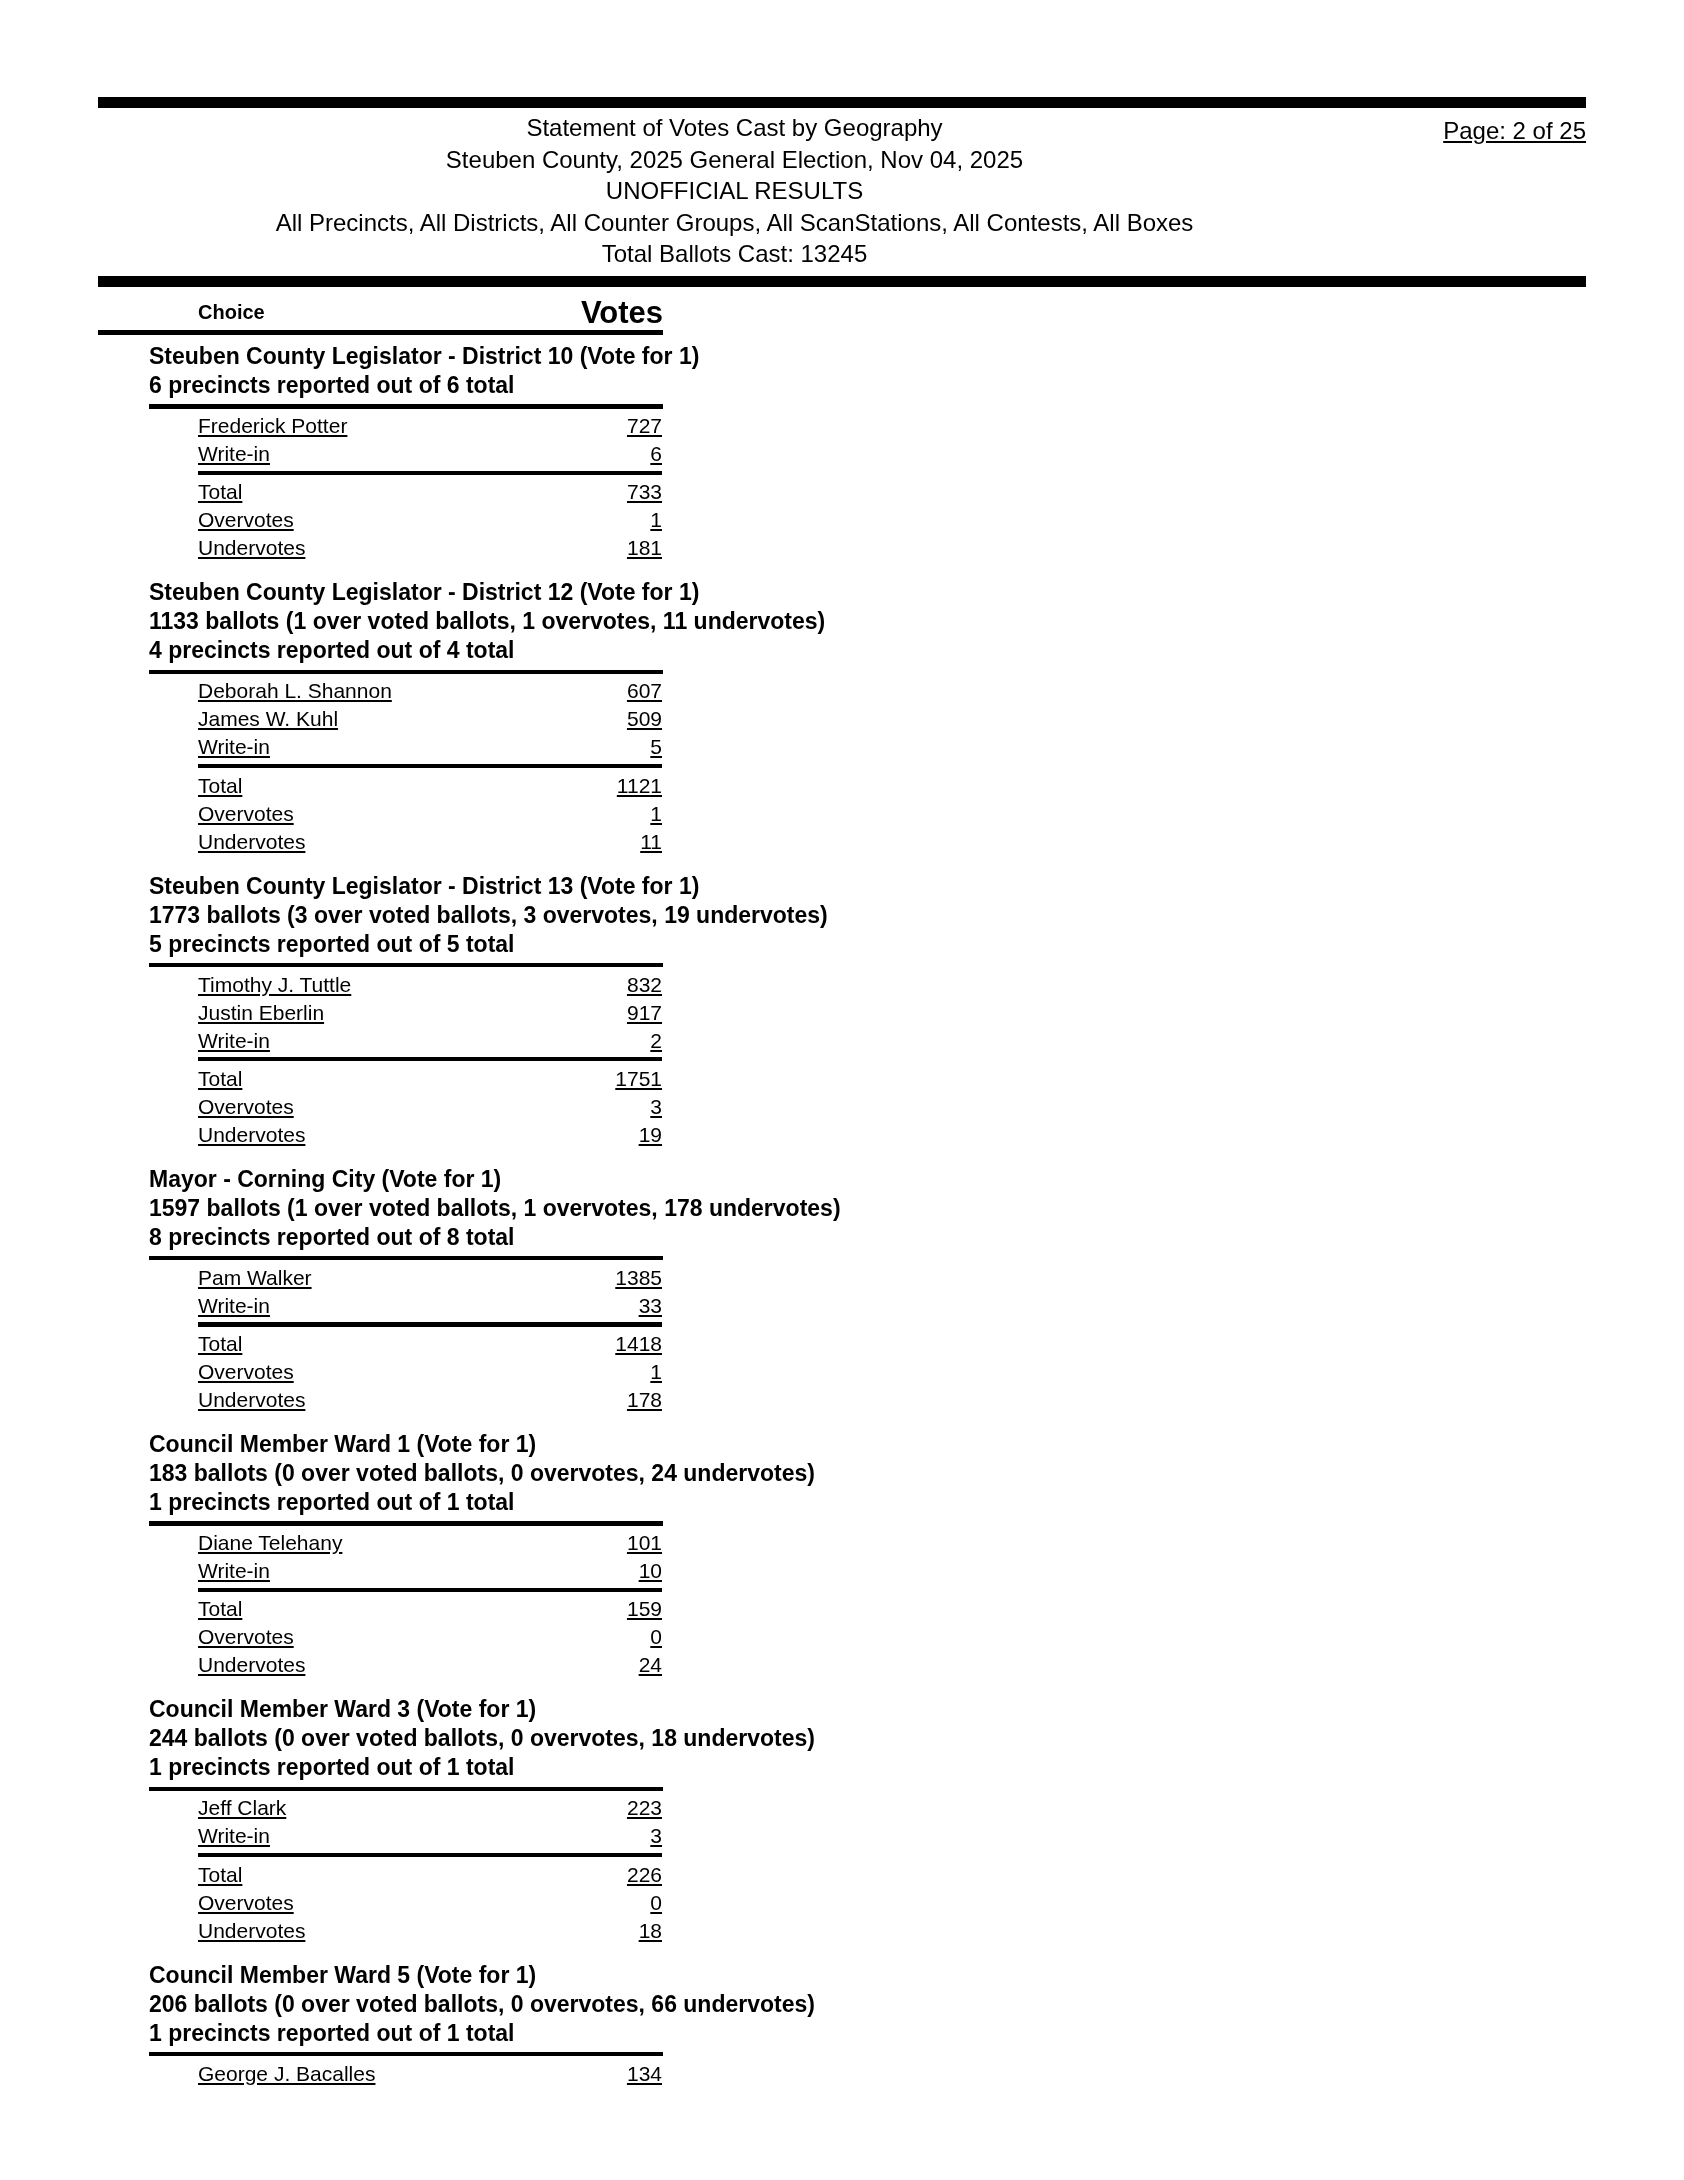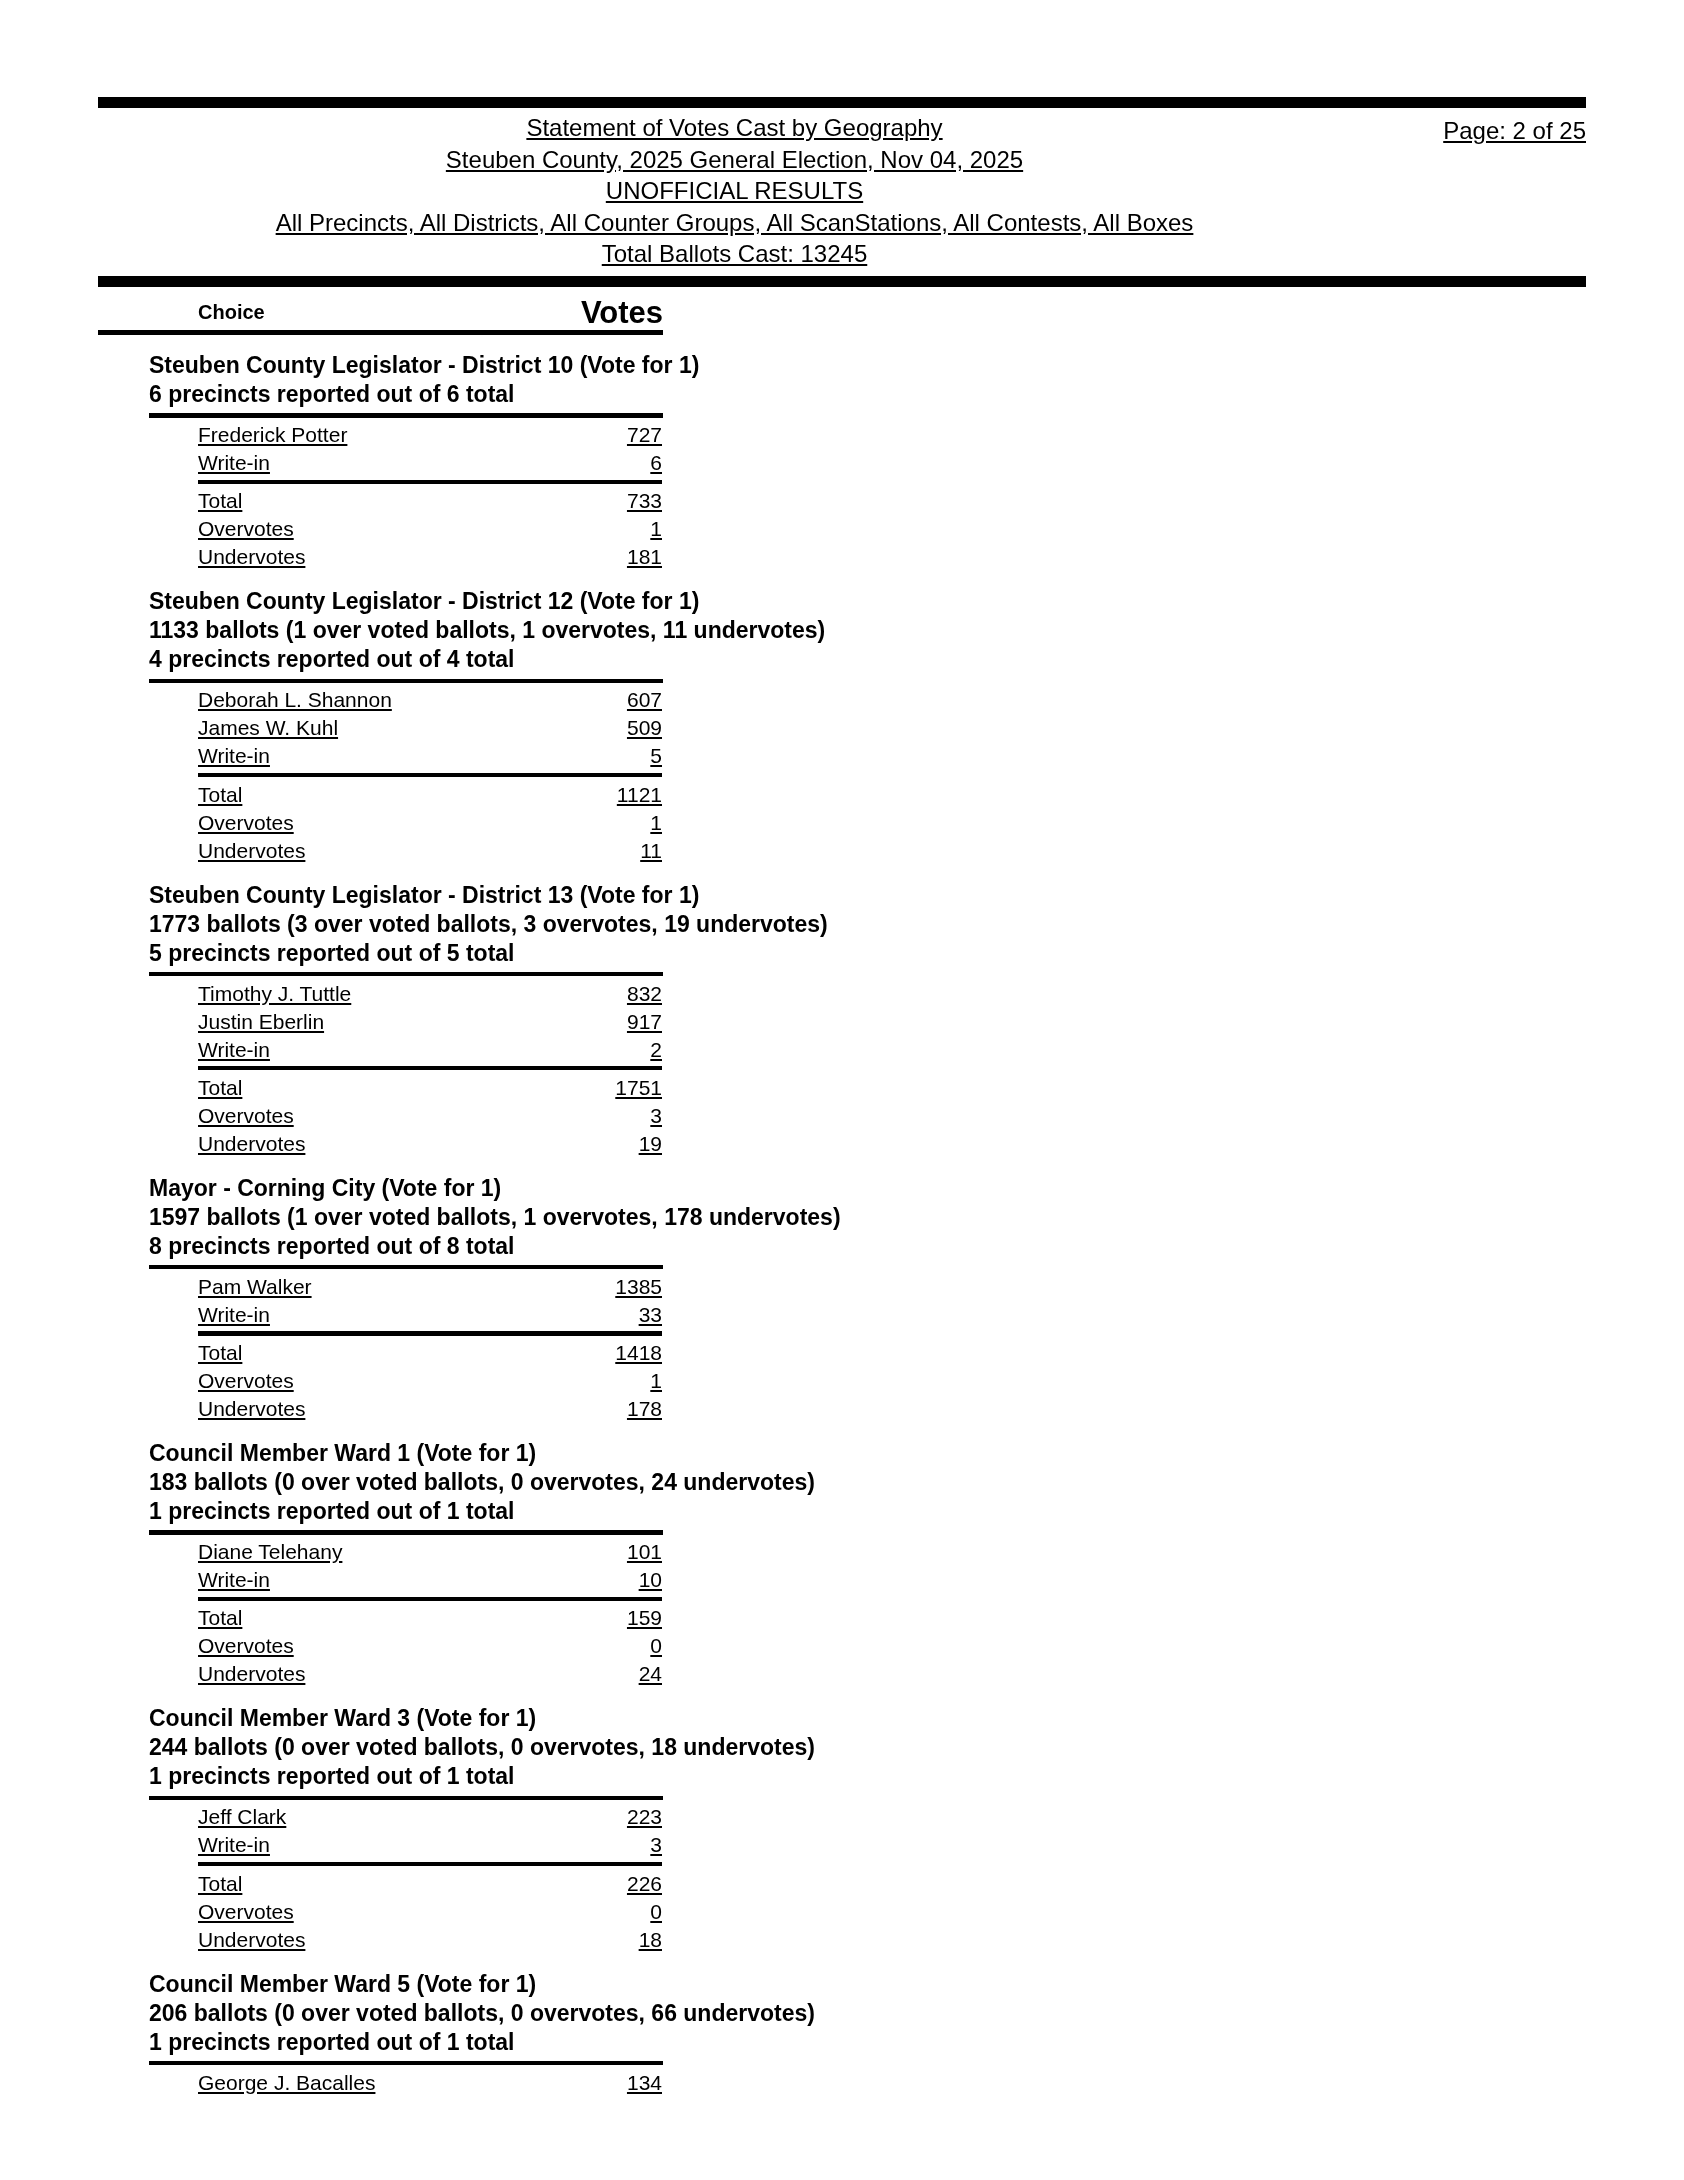--- a/index.html
+++ b/index.html
@@ -14,42 +14,42 @@
   .page { position: absolute; inset: 0; background: #ffffff; }
 
   
   .bar { position: absolute; left: 98px; width: 1488px; height: 11px; background: #000; }
   .bar-top { top: 97px; }
   .bar-mid { top: 276px; }
 
   
   .header-block {
     position: absolute; left: 98px; top: 112px; width: 1273px;
-    text-align: center; font-size: 24px; line-height: 31.5px; text-decoration: underline;
+    text-align: center; font-size: 24px; line-height: 31.5px;
   }
   .page-num {
     position: absolute; top: 115px; right: 99px;
     font-size: 24px; line-height: 31.5px; text-align: right; text-decoration: underline;
   }
 
   
   .col-choice {
     position: absolute; left: 198px; top: 298px;
     font-size: 20px; font-weight: bold; line-height: 29px;
   }
   .col-votes {
     position: absolute; left: 98px; top: 298px; width: 565px;
     text-align: right; font-size: 31px; font-weight: bold; line-height: 29px;
   }
   .choice-rule {
     position: absolute; left: 98px; top: 330px; width: 565px; height: 5.1px; background: #000;
   }
 
   
-  #contests { position: absolute; left: 0; top: 351px; width: 1578px; }
+  #contests { position: absolute; left: 0; top: 342px; width: 1578px; }
   .contest { margin-bottom: 16px; }
   .c-head {
     margin-left: 149px; font-weight: bold;
     font-size: 23px; line-height: 29px; white-space: nowrap;
   }
   .rule-wide {
     margin-left: 149px; width: 514px; height: 4.3px; background: #000;
     margin-top: 4.3px; margin-bottom: 3.4px;
   }
   .rule-sub {

